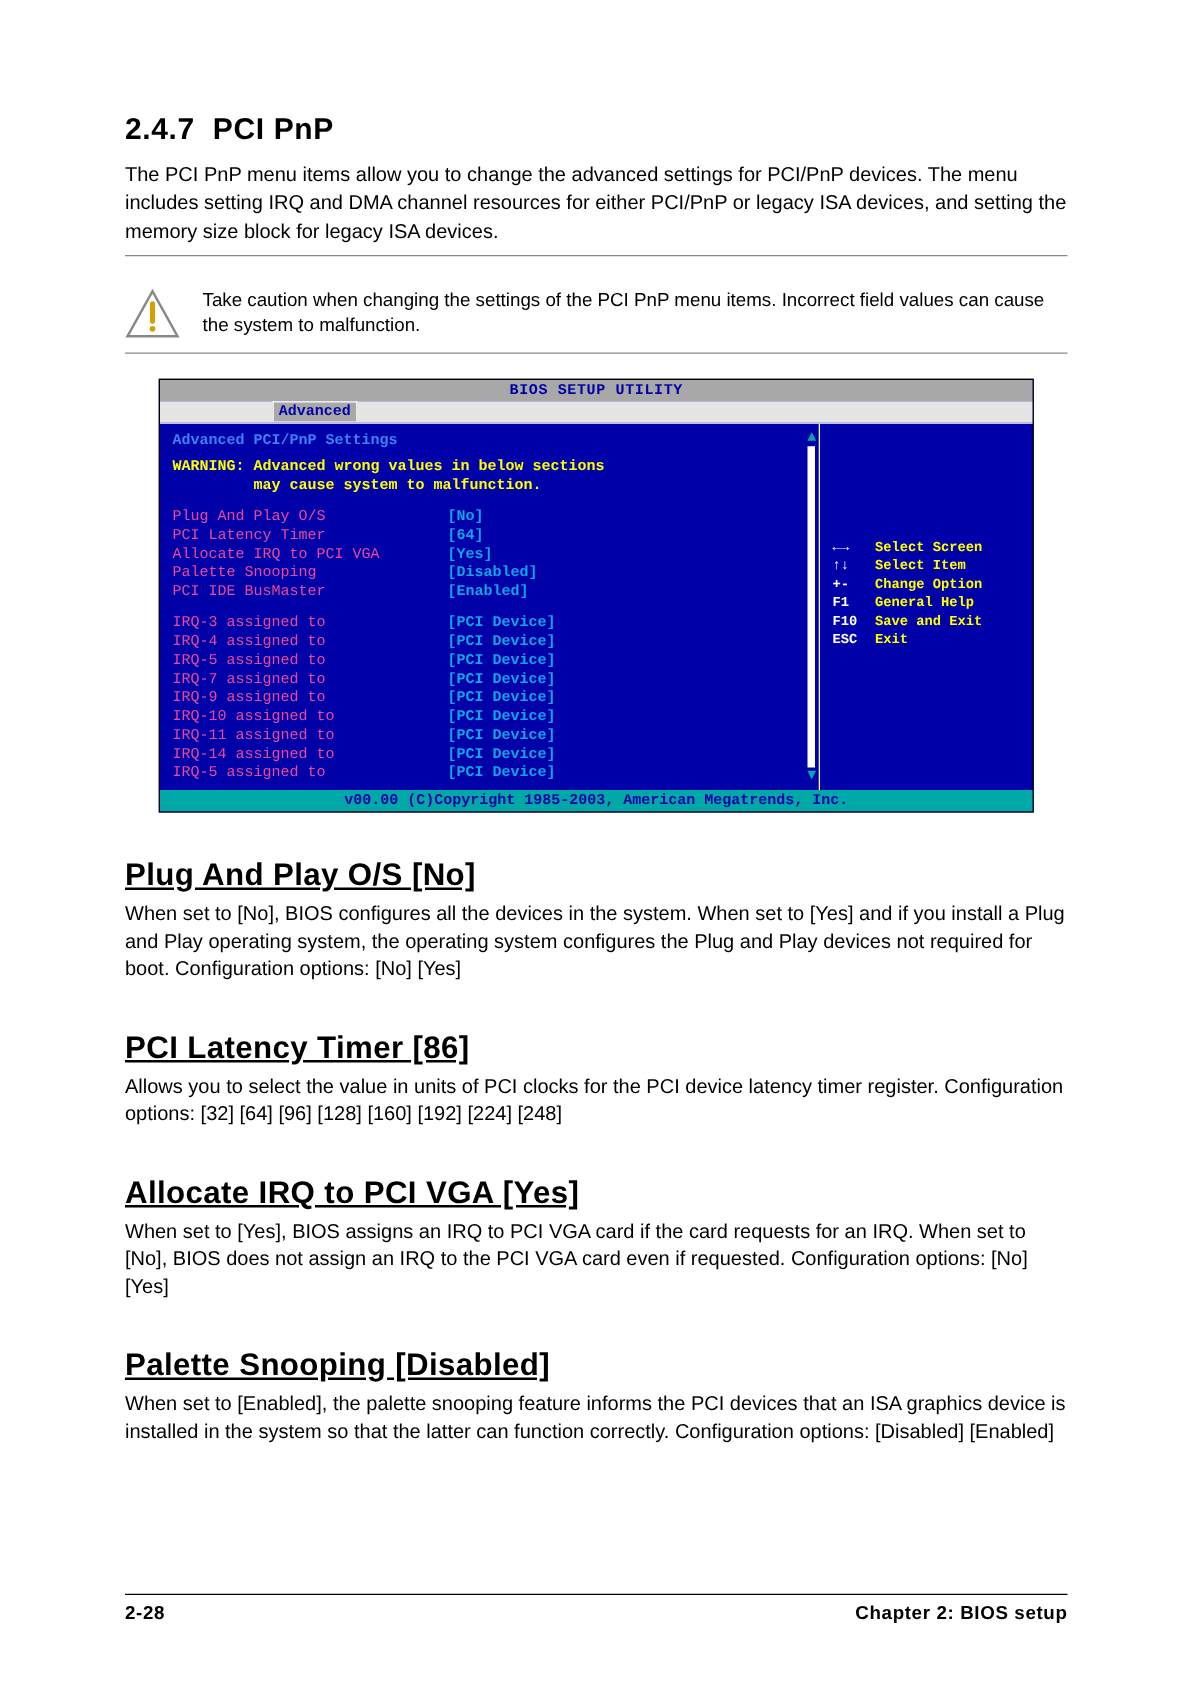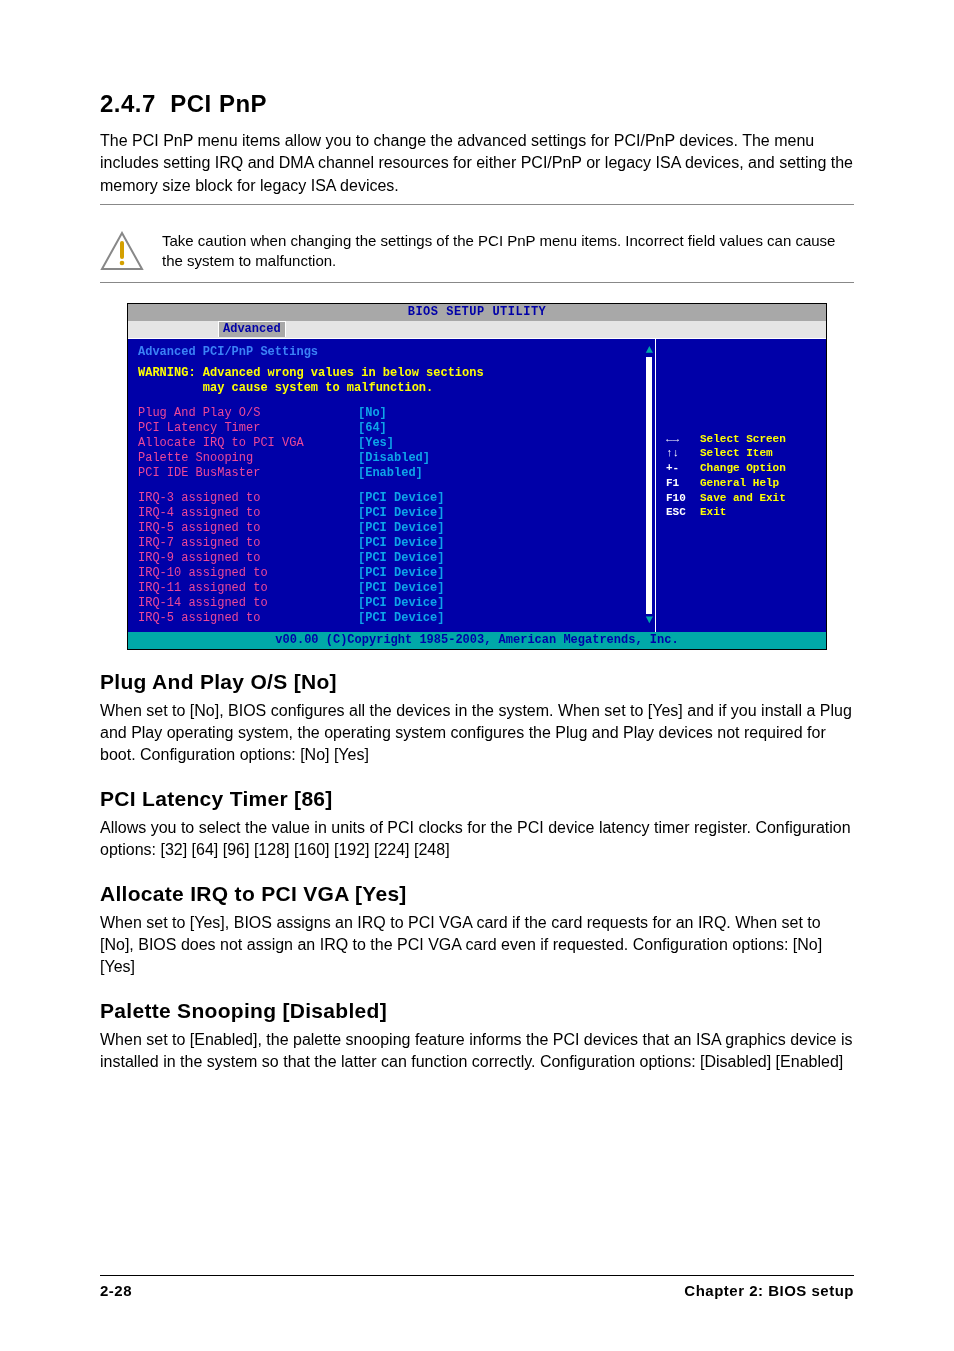--- a/index.html
+++ b/index.html
@@ -38,25 +38,26 @@
     flex: 0 0 44px;
     margin-right: 18px;
     position: relative;
   }
   .caution-icon svg { display:block; }
   .caution-text {
     font-size: 15px;
     line-height: 1.35;
   }
   h3.setting-heading {
-    font-size: 21px;
-    font-weight: bold;
-    margin-top: 20px;
+    font-size: 25px;
+    font-weight: bold;
+    margin-top: 36px;
     margin-bottom: 6px;
     letter-spacing: 0.3px;
+    text-decoration: underline;
   }
   .setting-para {
     font-size: 16px;
     line-height: 1.4;
     margin-bottom: 4px;
   }
 
   
   .bios-box {
     width: 700px;

